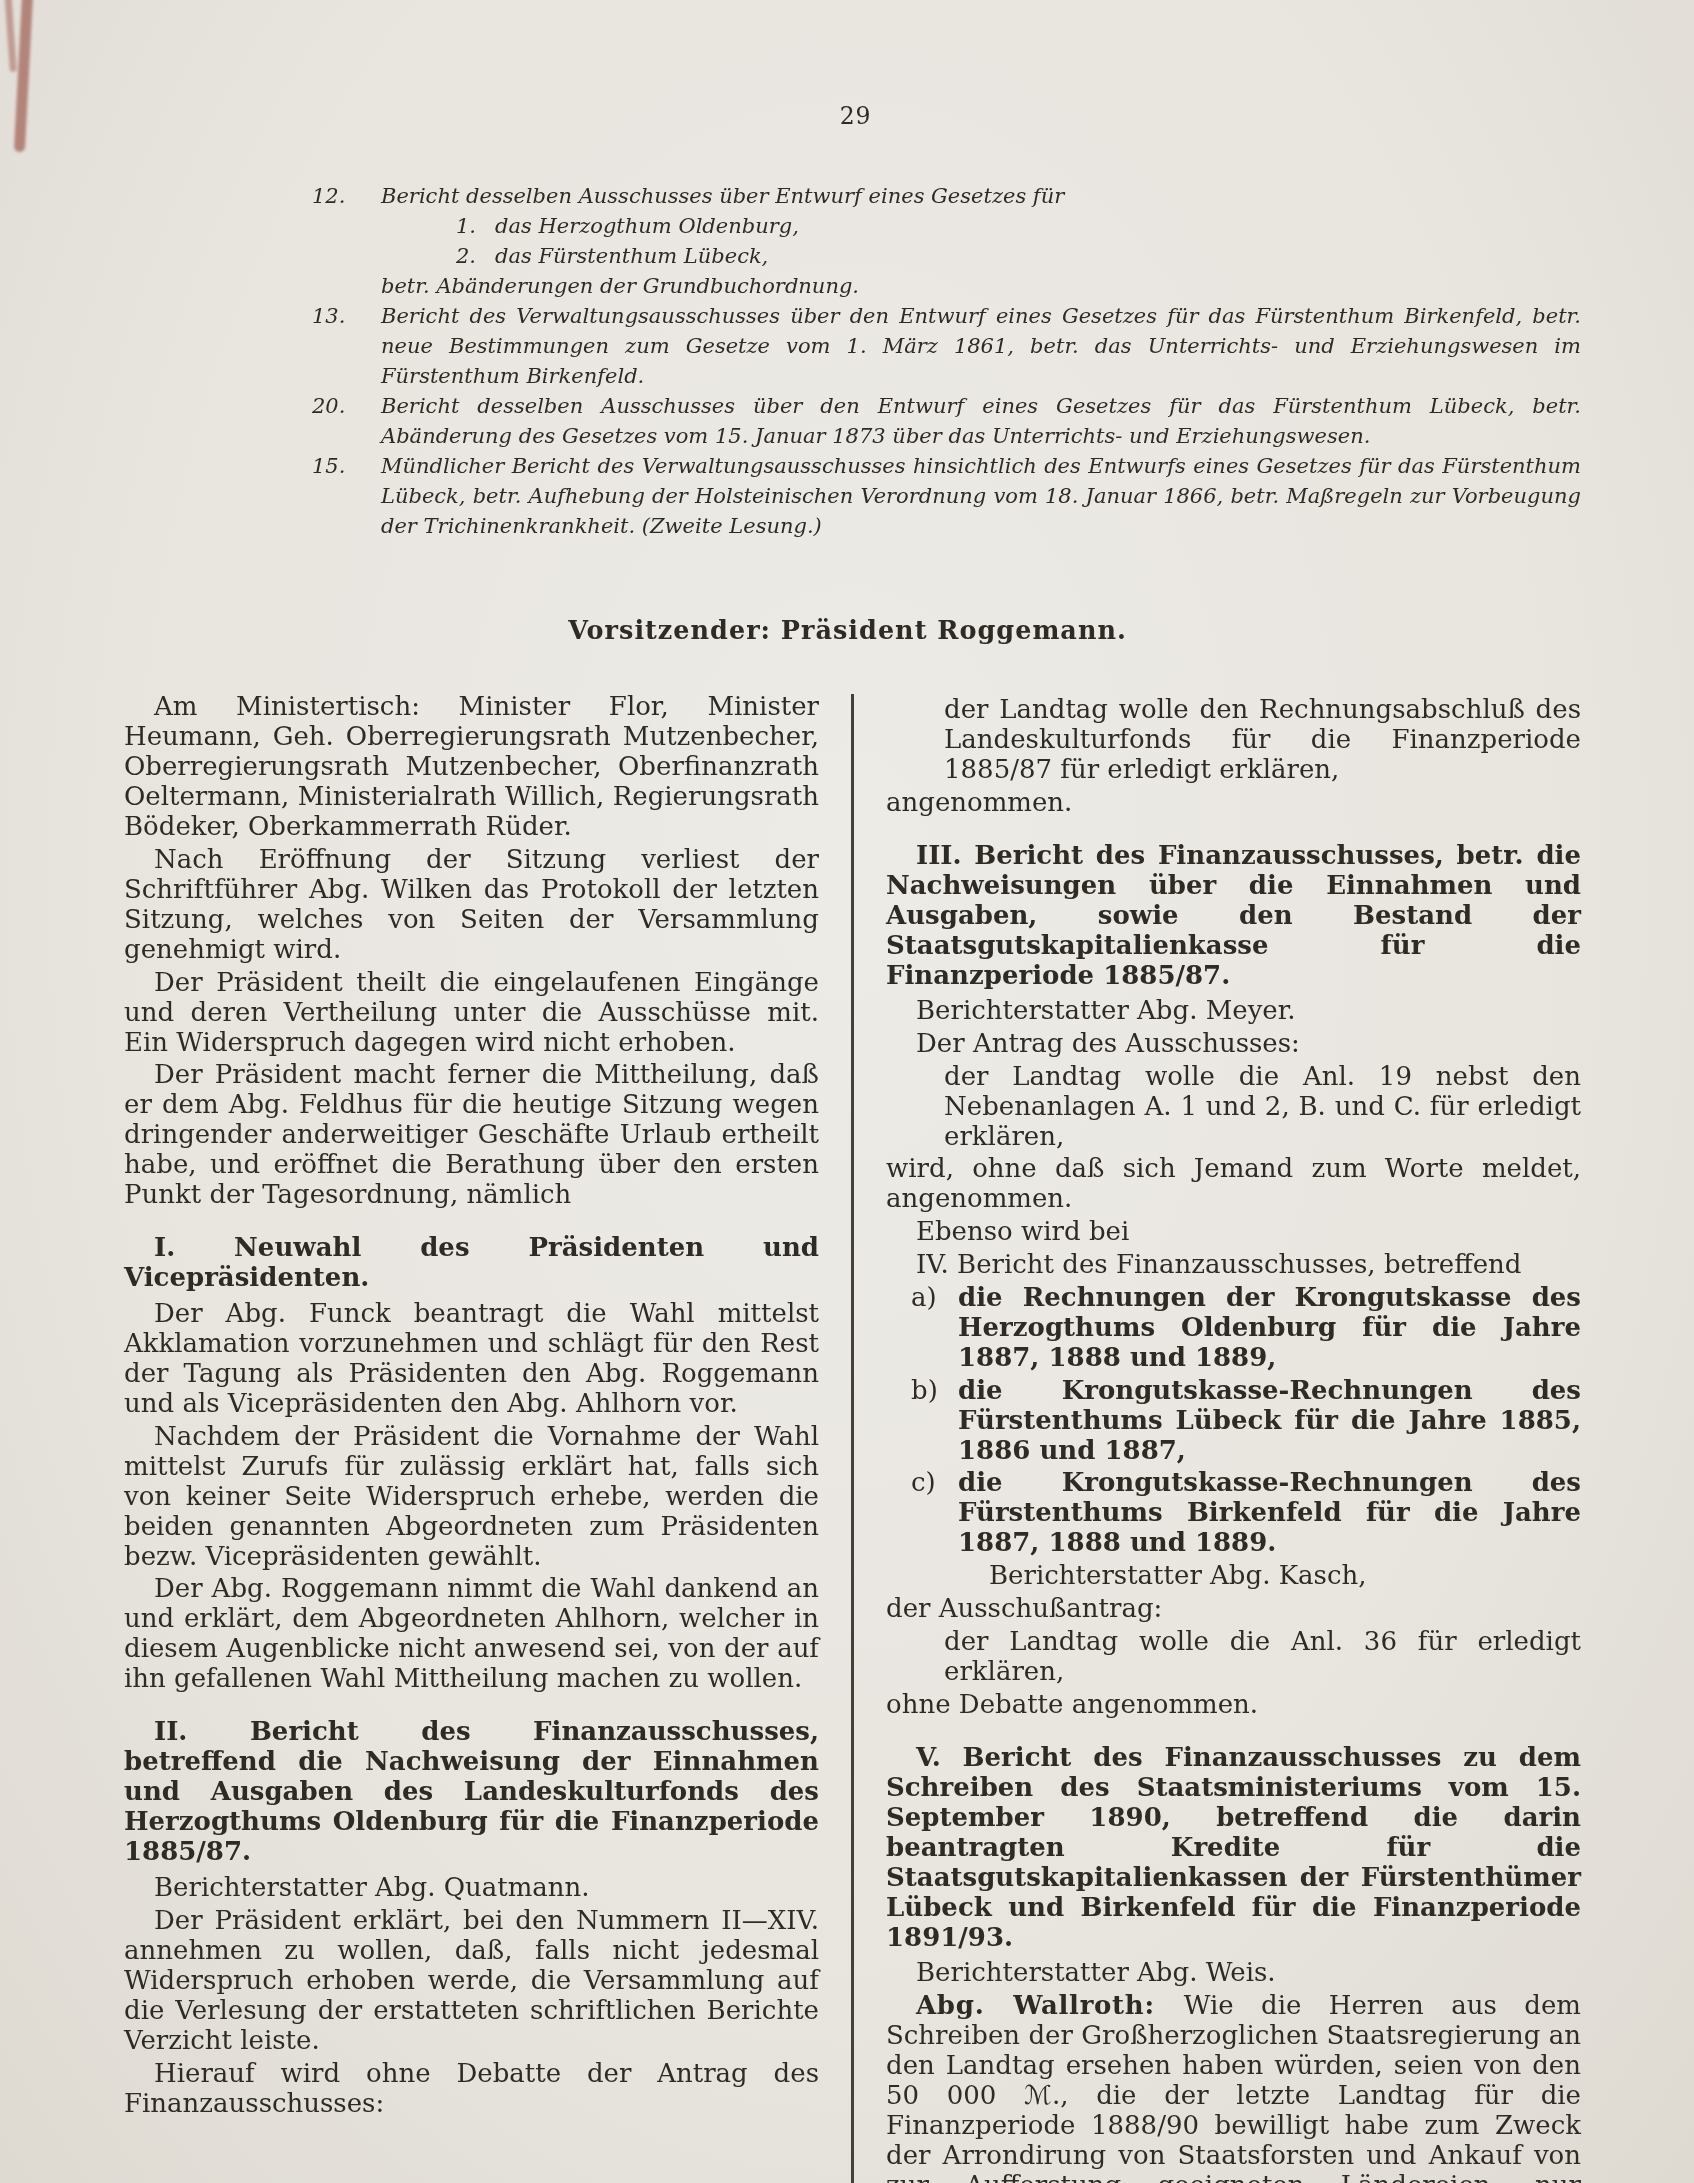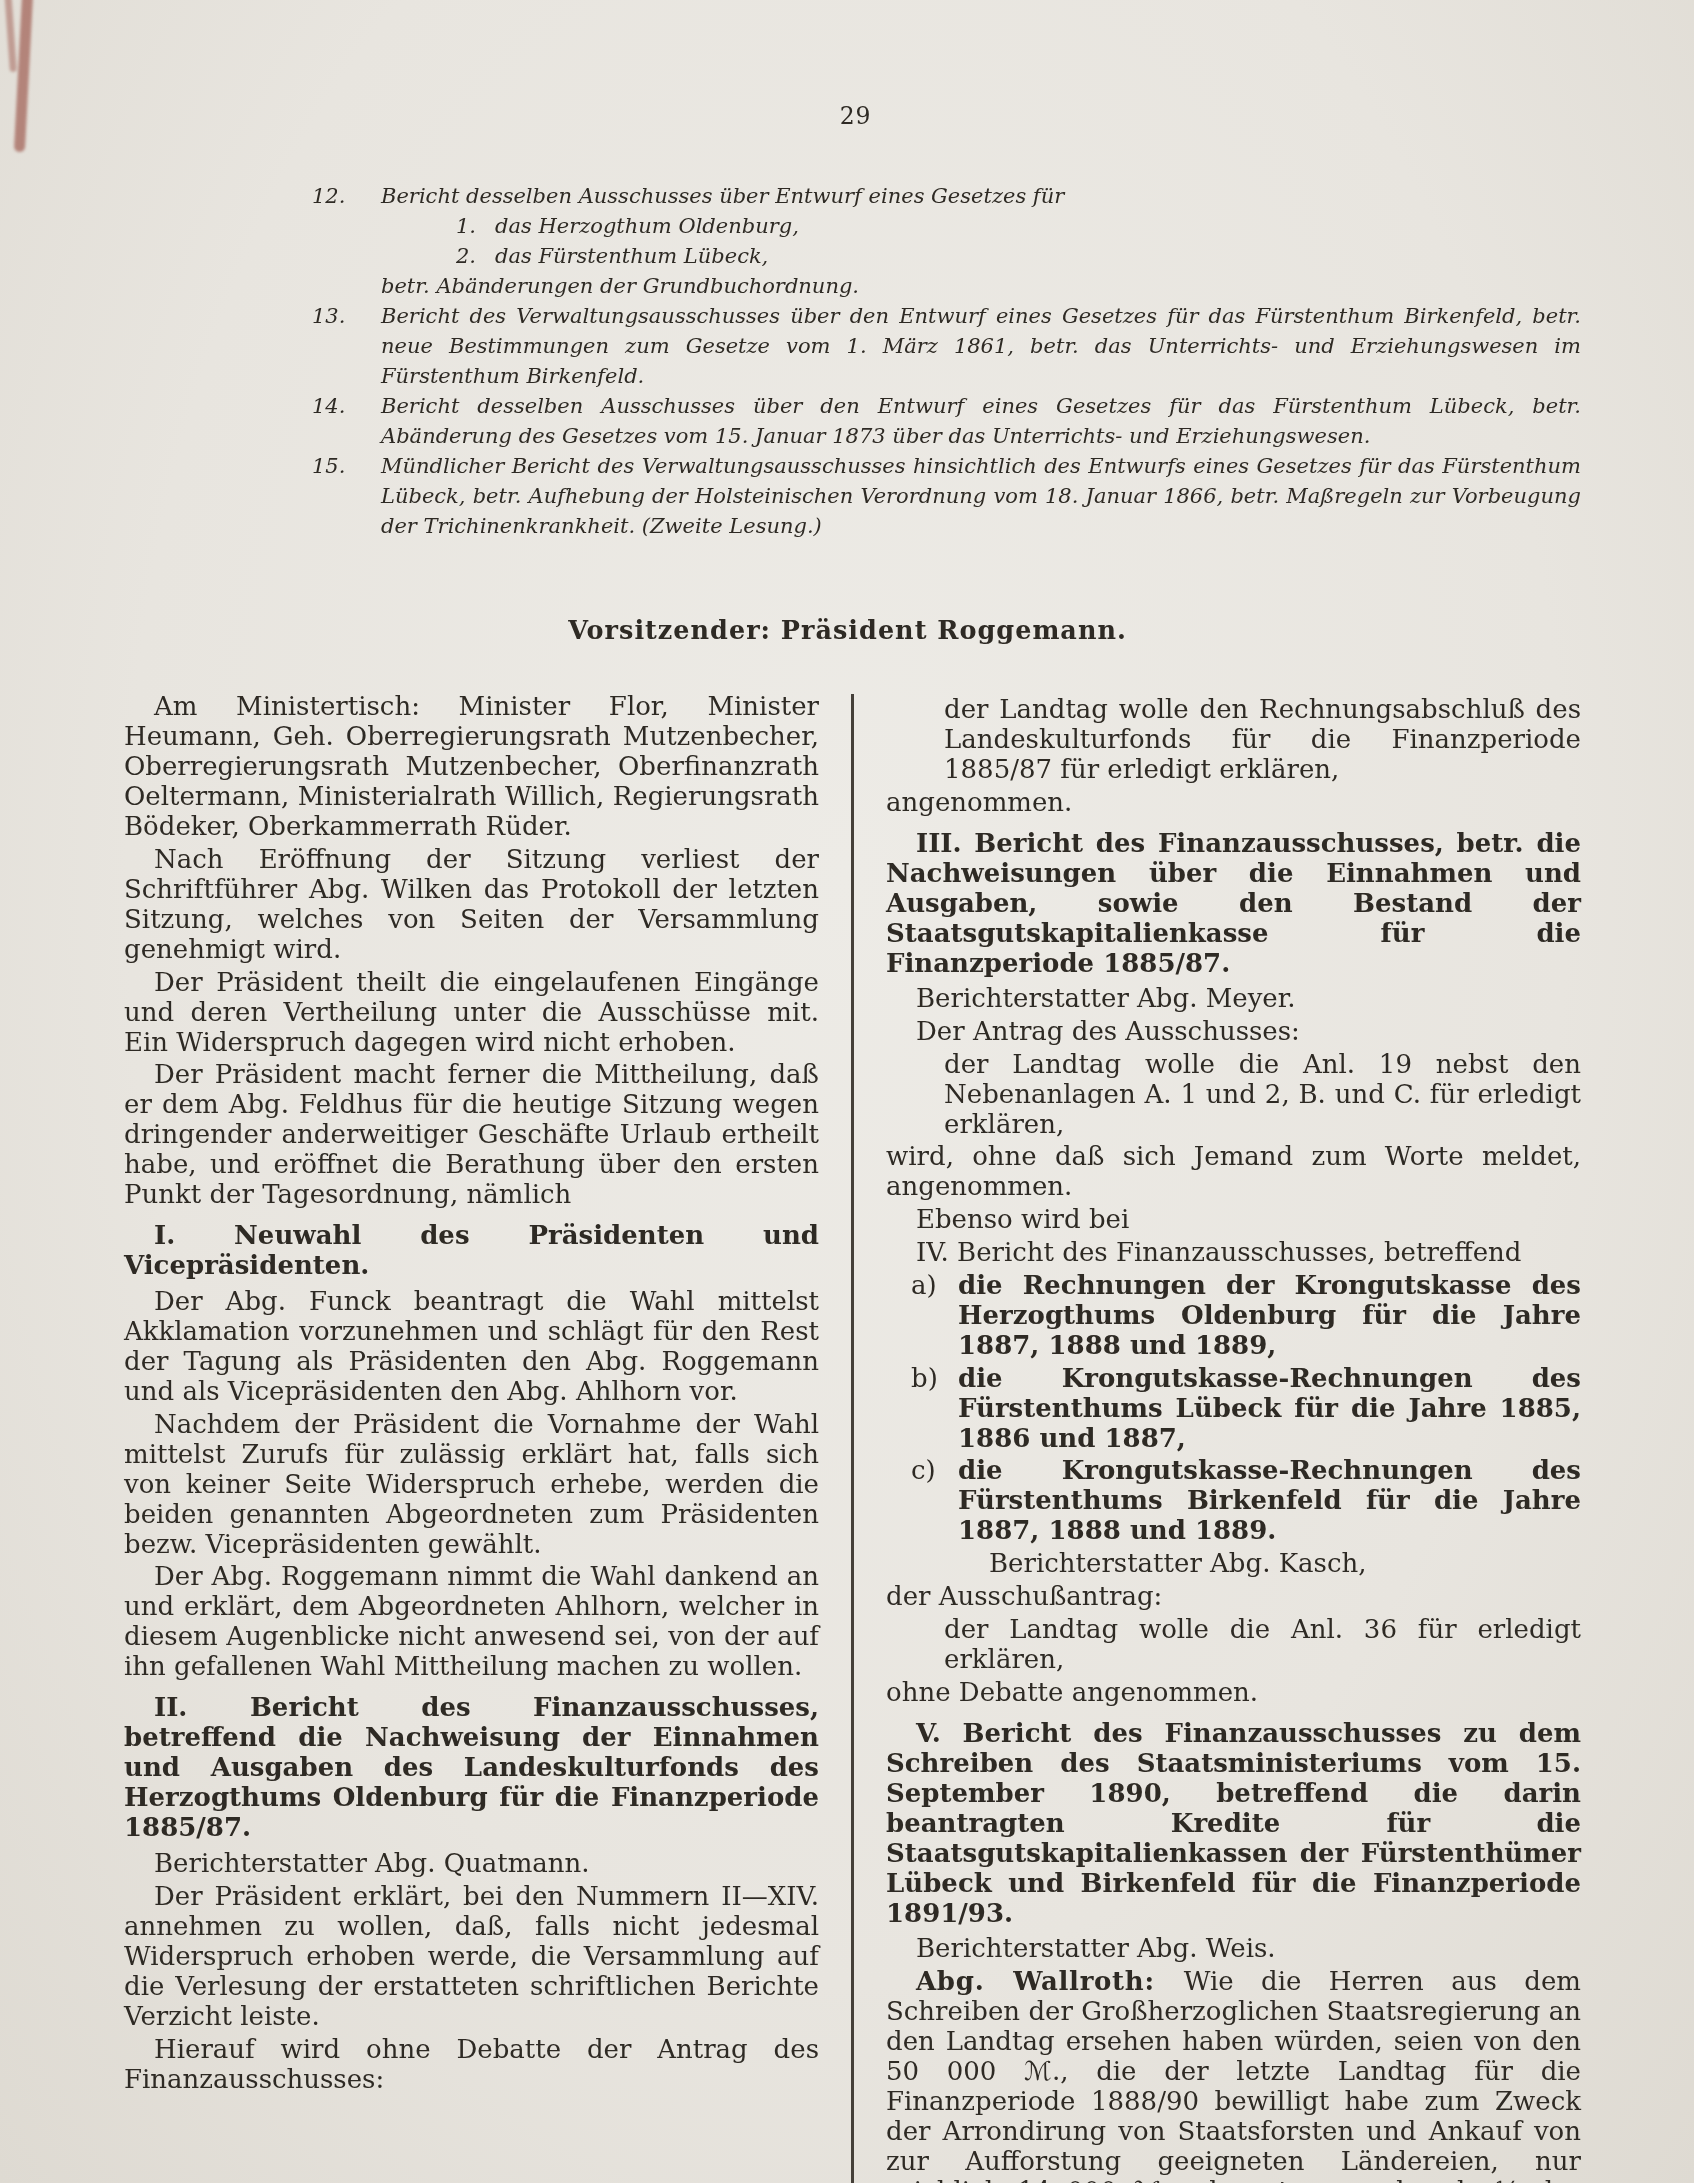--- a/index.html
+++ b/index.html
@@ -43,21 +43,21 @@
   #columns{
     position:absolute;top:691px;left:124px;width:1457px;
     display:flex;justify-content:space-between;align-items:stretch;
     font-size:26px;line-height:30px;
   }
   .col{flex:0 0 695px;width:695px;}
   .divider{flex:0 0 2.1px;background:#454039;margin:2.8px 0 7px 0;}
 
   .blk{margin:0 0 2.8px 0;text-align:justify;}
   .b-para{text-indent:30px;}
-  .b-head{font-weight:700;text-indent:30px;margin-top:11px;margin-bottom:5.5px;}
+  .b-head{font-weight:700;text-indent:30px;margin-top:23px;margin-bottom:5.5px;}
   .b-quote{padding-left:58px;margin-top:2.8px;margin-bottom:2.8px;}
   .b-flush{text-indent:0;}
   .b-deep{text-indent:103px;}
   .b-lettered{position:relative;padding-left:72px;font-weight:700;}
   .b-lettered .lbl{position:absolute;left:25px;top:0;font-weight:400;}
   .lead{font-weight:700;letter-spacing:0.7px;}
 </style>
 </head>
 <body>
 
@@ -77,21 +77,21 @@
           <div class="a-tail">betr. Abänderungen der Grundbuchordnung.</div>
         </div>
       </div>
       <div class="agenda-item">
         <div class="a-num">13.</div>
         <div class="a-body">
           <div class="a-text">Bericht des Verwaltungsausschusses über den Entwurf eines Gesetzes für das Fürstenthum Birkenfeld, betr. neue Bestimmungen zum Gesetze vom 1. März 1861, betr. das Unterrichts- und Erziehungswesen im Fürstenthum Birkenfeld.</div>
         </div>
       </div>
       <div class="agenda-item">
-        <div class="a-num">14.</div>
+        <div class="a-num">20.</div>
         <div class="a-body">
           <div class="a-text">Bericht desselben Ausschusses über den Entwurf eines Gesetzes für das Fürstenthum Lübeck, betr. Abänderung des Gesetzes vom 15. Januar 1873 über das Unterrichts- und Erziehungswesen.</div>
         </div>
       </div>
       <div class="agenda-item">
         <div class="a-num">15.</div>
         <div class="a-body">
           <div class="a-text">Mündlicher Bericht des Verwaltungsausschusses hinsichtlich des Entwurfs eines Gesetzes für das Fürstenthum Lübeck, betr. Aufhebung der Holsteinischen Verordnung vom 18. Januar 1866, betr. Maßregeln zur Vorbeugung der Trichinenkrankheit. (Zweite Lesung.)</div>
         </div>
       </div>

